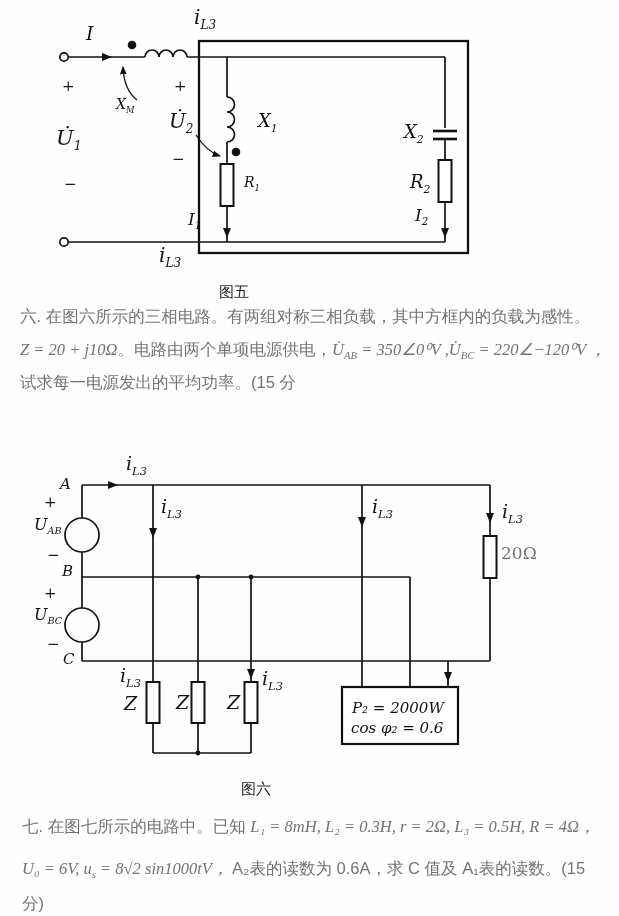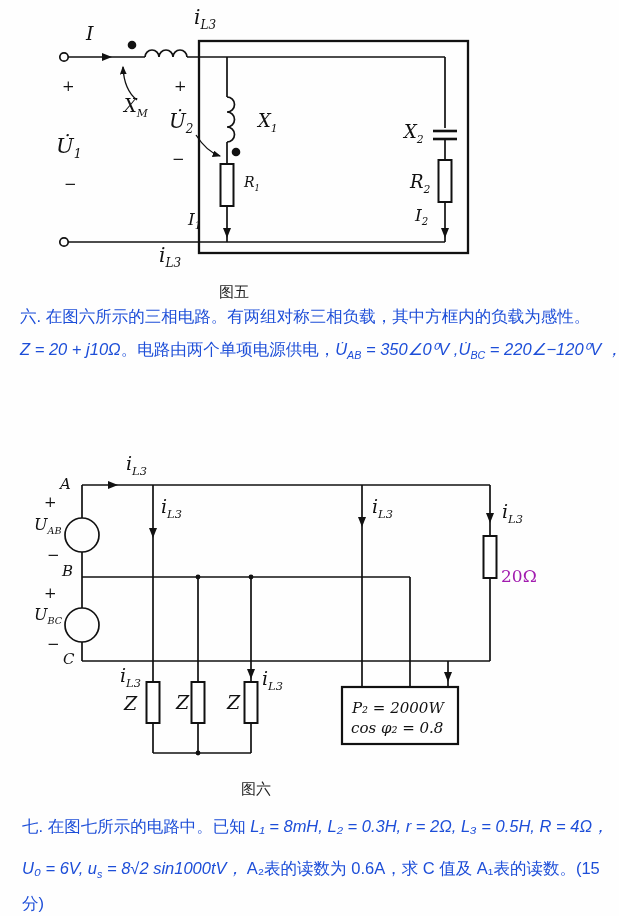--- a/index.html
+++ b/index.html
@@ -3,27 +3,27 @@
 <meta charset="utf-8">
 <style>
   html,body{margin:0;padding:0;background:#ffffff;}
   #page{position:relative;width:619px;height:916px;background:#fefefe;overflow:hidden;
         font-family:"Liberation Sans",sans-serif;color:#1a1a1a;}
   svg.fig{position:absolute;left:0;}
   .lab{position:absolute;font-family:"DejaVu Serif","DejaVu Sans",serif;font-style:italic;
        line-height:1;white-space:nowrap;color:#111;}
   .lab sub{font-size:0.60em;font-style:italic;line-height:1;}
   .rom{position:absolute;font-family:"DejaVu Serif","DejaVu Sans",serif;font-style:normal;
-       line-height:1;white-space:nowrap;color:#a21caf;margin-top:23px;}
+       line-height:1;white-space:nowrap;color:#737373;}
   .sgn{position:absolute;font-family:"DejaVu Serif","DejaVu Sans",serif;font-style:normal;
        font-size:15px;line-height:1;color:#111;}
   .cap{position:absolute;font-size:15px;color:#222;font-family:"Liberation Sans",sans-serif;}
-  .tline{position:absolute;left:20px;width:596px;font-size:16.5px;color:#1d4ed8;white-space:nowrap;}
+  .tline{position:absolute;left:20px;width:596px;font-size:16.5px;color:#737373;white-space:nowrap;}
   .cn{font-family:"Liberation Sans",sans-serif;}
-  .frm{font-family:Liberation Sans, sans-serif;font-style:italic;}
+  .frm{font-family:Liberation Serif, serif;font-style:italic;}
   .frm sub{font-size:0.65em;}
 </style>
 </head>
 <body>
 
 <div id="page">
 
   <svg class="fig" style="top:0" width="619" height="300" viewBox="0 0 619 300">
     <defs>
       <marker id="arr" viewBox="0 0 8 8" refX="6.5" refY="3" markerWidth="7" markerHeight="7" orient="auto">
@@ -57,37 +57,38 @@
       <circle cx="236" cy="152" r="4.3"></circle>
       <polygon points="102,53 112,57 102,61"></polygon>
       <polygon points="223,228 231,228 227,238"></polygon>
       <polygon points="441,228 449,228 445,238"></polygon>
     </g>
   </svg>
 
   <div class="lab" style="left:86px;top:24px;font-size:19px"><span>I</span></div>
   <div class="lab" style="left:194px;top:7px;font-size:20px"><span>i</span><sub>L3</sub></div>
   <div class="sgn" style="left:62px;top:79px">+</div>
-  <div class="lab" style="left:56px;top:136px;font-size:21px"><span>U̇</span><sub>1</sub></div>
+  <div class="lab" style="left:56px;top:128px;font-size:21px"><span>U̇</span><sub>1</sub></div>
   <div class="sgn" style="left:64px;top:177px">−</div>
-  <div class="lab" style="left:124px;top:97px;font-size:18px"><span>X</span><sub>M</sub></div>
+  <div class="lab" style="left:116px;top:97px;font-size:14px"><span>X</span><sub>M</sub></div>
   <div class="sgn" style="left:174px;top:79px">+</div>
   <div class="lab" style="left:169px;top:111px;font-size:20px"><span>U̇</span><sub>2</sub></div>
   <div class="sgn" style="left:172px;top:152px">−</div>
   <div class="lab" style="left:258px;top:112px;font-size:18px"><span>X</span><sub>1</sub></div>
   <div class="lab" style="left:244px;top:175px;font-size:14px"><span>R</span><sub>1</sub></div>
   <div class="lab" style="left:188px;top:211px;font-size:17px"><span>I</span><sub>1</sub></div>
   <div class="lab" style="left:404px;top:123px;font-size:18px"><span>X</span><sub>2</sub></div>
   <div class="lab" style="left:410px;top:173px;font-size:18px"><span>R</span><sub>2</sub></div>
   <div class="lab" style="left:415px;top:207px;font-size:17px"><span>I</span><sub>2</sub></div>
   <div class="lab" style="left:159px;top:245px;font-size:20px"><span>i</span><sub>L3</sub></div>
   <div class="cap" style="left:219px;top:283px">图五</div>
 
   <div class="tline" style="top:306px"><span class="cn">六. 在图六所示的三相电路。有两组对称三相负载，其中方框内的负载为感性。</span></div>
   <div class="tline" style="top:339px"><span class="frm">Z = 20 + j10Ω</span><span class="cn">。电路由两个单项电源供电，</span><span class="frm"><span>U̇</span><sub>AB</sub><span> = 350∠0⁰V ,</span><span>U̇</span><sub>BC</sub><span> = 220∠−120⁰V ，</span></span></div>
+  <div class="tline" style="top:372px"><span class="cn">试求每一电源发出的平均功率。(15 分</span></div>
 
   <svg class="fig" style="top:450px" width="619" height="360" viewBox="0 0 619 360">
     <g stroke="#111" stroke-width="1.7" fill="none">
       <path d="M82,35 H490"></path>
       <path d="M82,127 H410"></path>
       <path d="M82,211 H490"></path>
       <path d="M82,35 V68"></path>
       <circle cx="82" cy="85" r="17"></circle>
       <path d="M82,102 V158"></path>
       <circle cx="82" cy="175" r="17"></circle>
@@ -136,20 +137,20 @@
   <div class="lab" style="left:161px;top:497px;font-size:19px"><span>i</span><sub>L3</sub></div>
   <div class="lab" style="left:372px;top:497px;font-size:19px"><span>i</span><sub>L3</sub></div>
   <div class="lab" style="left:502px;top:502px;font-size:19px"><span>i</span><sub>L3</sub></div>
   <div class="rom" style="left:501px;top:545px;font-size:17px">20Ω</div>
   <div class="lab" style="left:120px;top:666px;font-size:19px"><span>i</span><sub>L3</sub></div>
   <div class="lab" style="left:262px;top:669px;font-size:19px"><span>i</span><sub>L3</sub></div>
   <div class="lab" style="left:124px;top:694px;font-size:19px"><span>Z</span></div>
   <div class="lab" style="left:176px;top:693px;font-size:19px"><span>Z</span></div>
   <div class="lab" style="left:227px;top:693px;font-size:19px"><span>Z</span></div>
   <div class="lab" style="left:352px;top:701px;font-size:15px">P₂ = 2000W</div>
-  <div class="lab" style="left:351px;top:721px;font-size:15px">cos φ₂ = 0.8</div>
+  <div class="lab" style="left:351px;top:721px;font-size:15px">cos φ₂ = 0.6</div>
   <div class="cap" style="left:241px;top:780px">图六</div>
 
   <div class="tline" style="top:816px;left:22px"><span class="cn">七. 在图七所示的电路中。已知 </span><span class="frm">L₁ = 8mH, L₂ = 0.3H, r = 2Ω, L₃ = 0.5H, R = 4Ω，</span></div>
   <div class="tline" style="top:858px;left:22px"><span class="frm"><span>U₀ = 6V, u</span><sub>s</sub><span> = 8√2 sin1000tV，</span></span><span class="cn"> A₂表的读数为 0.6A，求 C 值及 A₁表的读数。(15</span></div>
   <div class="tline" style="top:893px;left:22px"><span class="cn">分)</span></div>
 
 </div>
 
 </body></html>

